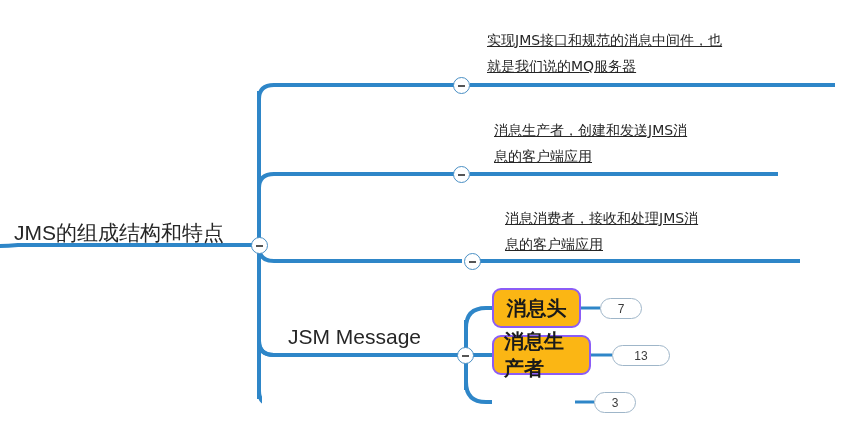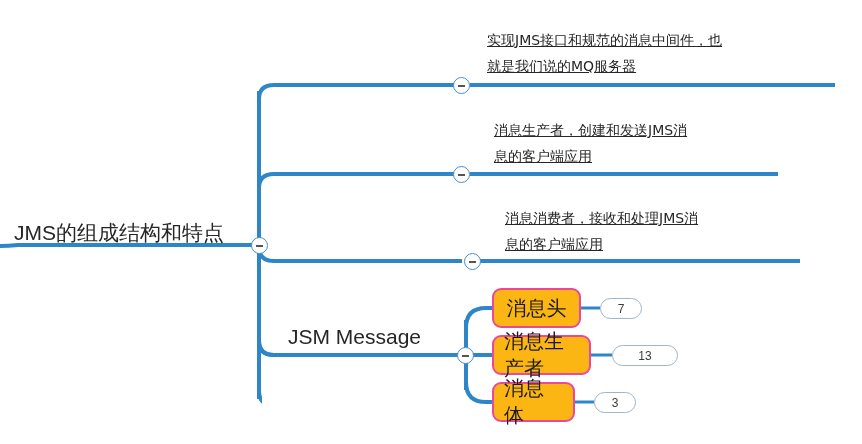--- a/index.html
+++ b/index.html
@@ -43,26 +43,26 @@
   .root-label {
     position: absolute;
     color: #262626;
     font-size: 21px;
     line-height: 25px;
     white-space: pre;
   }
   .orange-box {
     position: absolute;
     background: #FBB614;
-    border: 2px solid #ec4899;
+    border: 2px solid #8b5cf6;
     border-radius: 9px;
     color: #1a1a1a;
     font-family: "DejaVu Sans", "Liberation Sans", sans-serif;
     font-size: 20px;
-    font-weight: normal;
+    font-weight: bold;
     display: flex;
     align-items: center;
     justify-content: center;
     box-sizing: border-box;
     padding: 8px 10px;
   }
   .count-pill {
     position: absolute;
     background: #ffffff;
     border: 1.4px solid #9fb6c9;
@@ -172,18 +172,17 @@
   <div class="node-label cjk" style="left:505px; top:205px; width:330px;">消息消费者，接收和处理JMS消
 息的客户端应用</div>
 
   <div class="node-label" style="left:288px; top:324px;">JSM Message</div>
   <div class="collapse-btn" style="left:457px; top:347px;"></div>
 
   <div class="orange-box" style="left:492px; top:288px; width:89px; height:40px;">消息头</div>
   <div class="count-pill" style="left:600px; top:298px; width:42px;">7</div>
 
   <div class="orange-box" style="left:492px; top:335px; width:99px; height:40px;">消息生产者</div>
-  <div class="count-pill" style="left:612px; top:345px; width:66px;">13</div>
+  <div class="count-pill" style="left:612px; top:345px; width:58px;">13</div>
 
-  <div class="orange-box" style="left:492px; top:382px; width:83px; height:40px;">消息体</div>
   <div class="count-pill" style="left:594px; top:392px; width:42px;">3</div>
 
 </div>
 
 </body></html>

